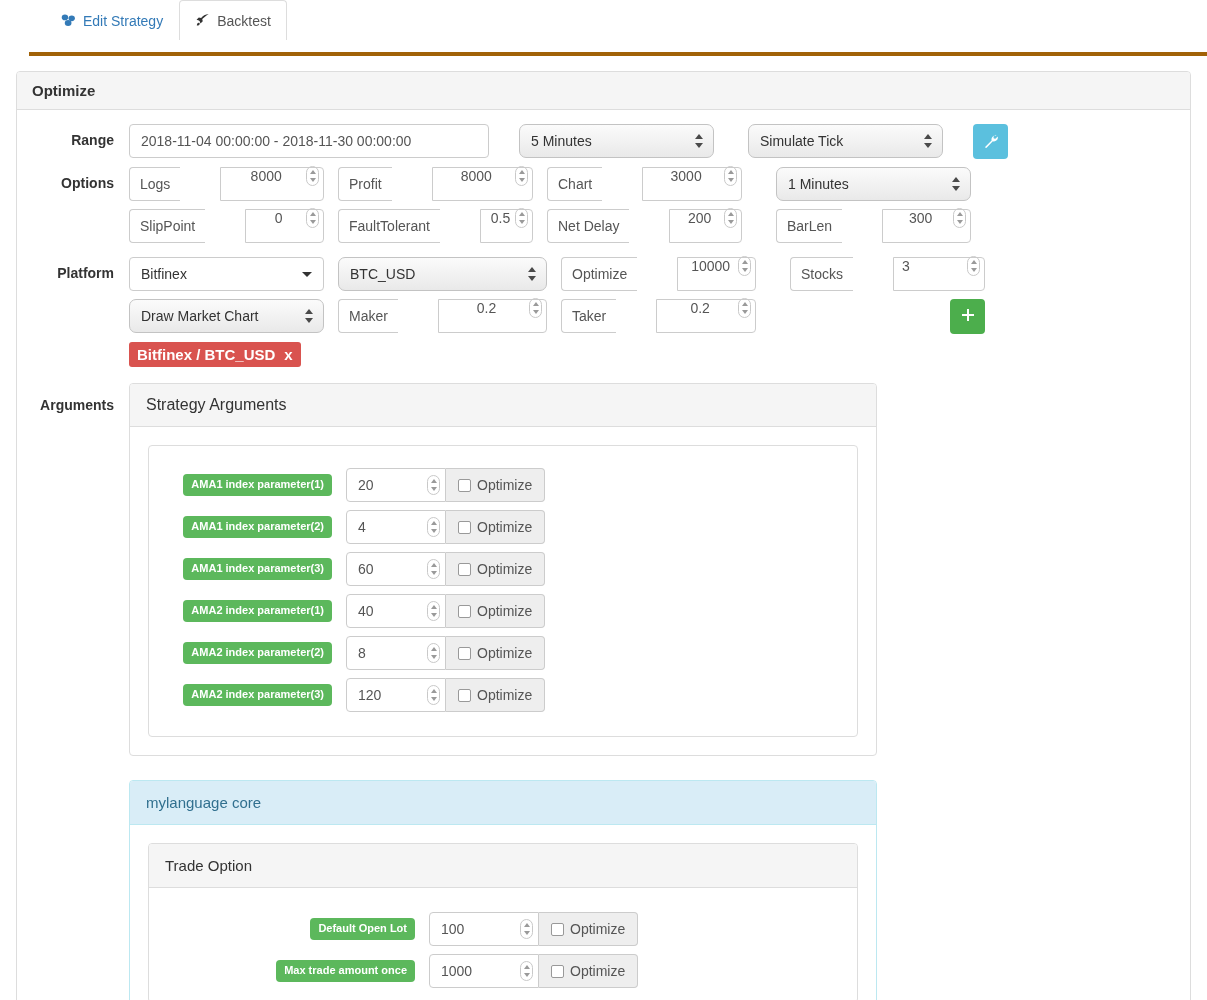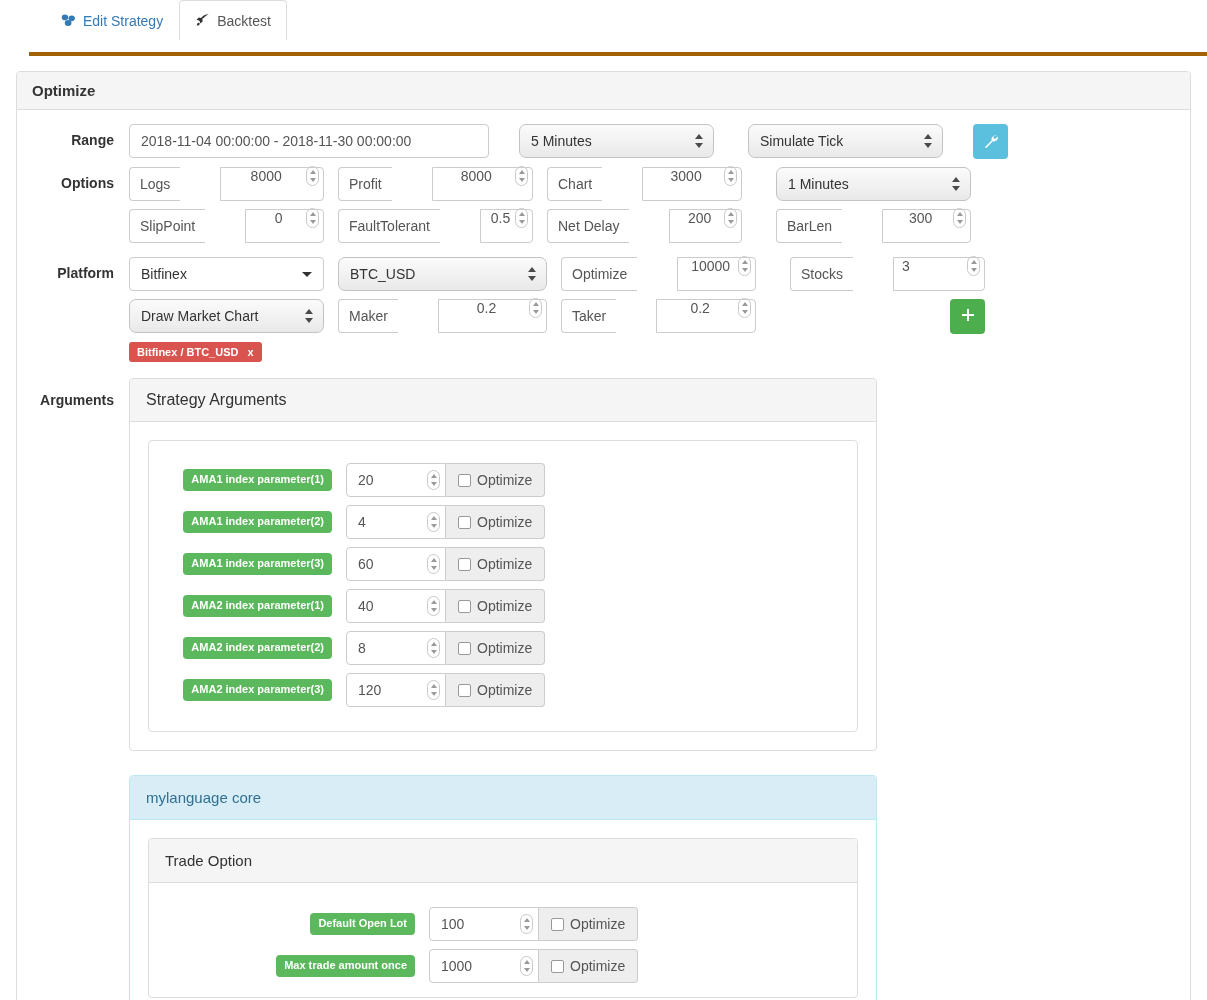--- a/index.html
+++ b/index.html
@@ -243,21 +243,21 @@
   .btn-info  { background: #5bc0de; }
   .btn-green { background: #4cae4c; }
 
   
   .tag-red {
     display: inline-flex;
     align-items: center;
     gap: 9px;
     background: #d9534f;
     color: #ffffff;
-    font-size: 11px;
+    font-size: 15px;
     font-weight: bold;
     padding: 4px 8px;
     border-radius: 3px;
     cursor: pointer;
   }
   .tag-red .xc { font-weight: bold; cursor: pointer; }
 
   
   .args-panel {
     border: 1px solid #dddddd;

